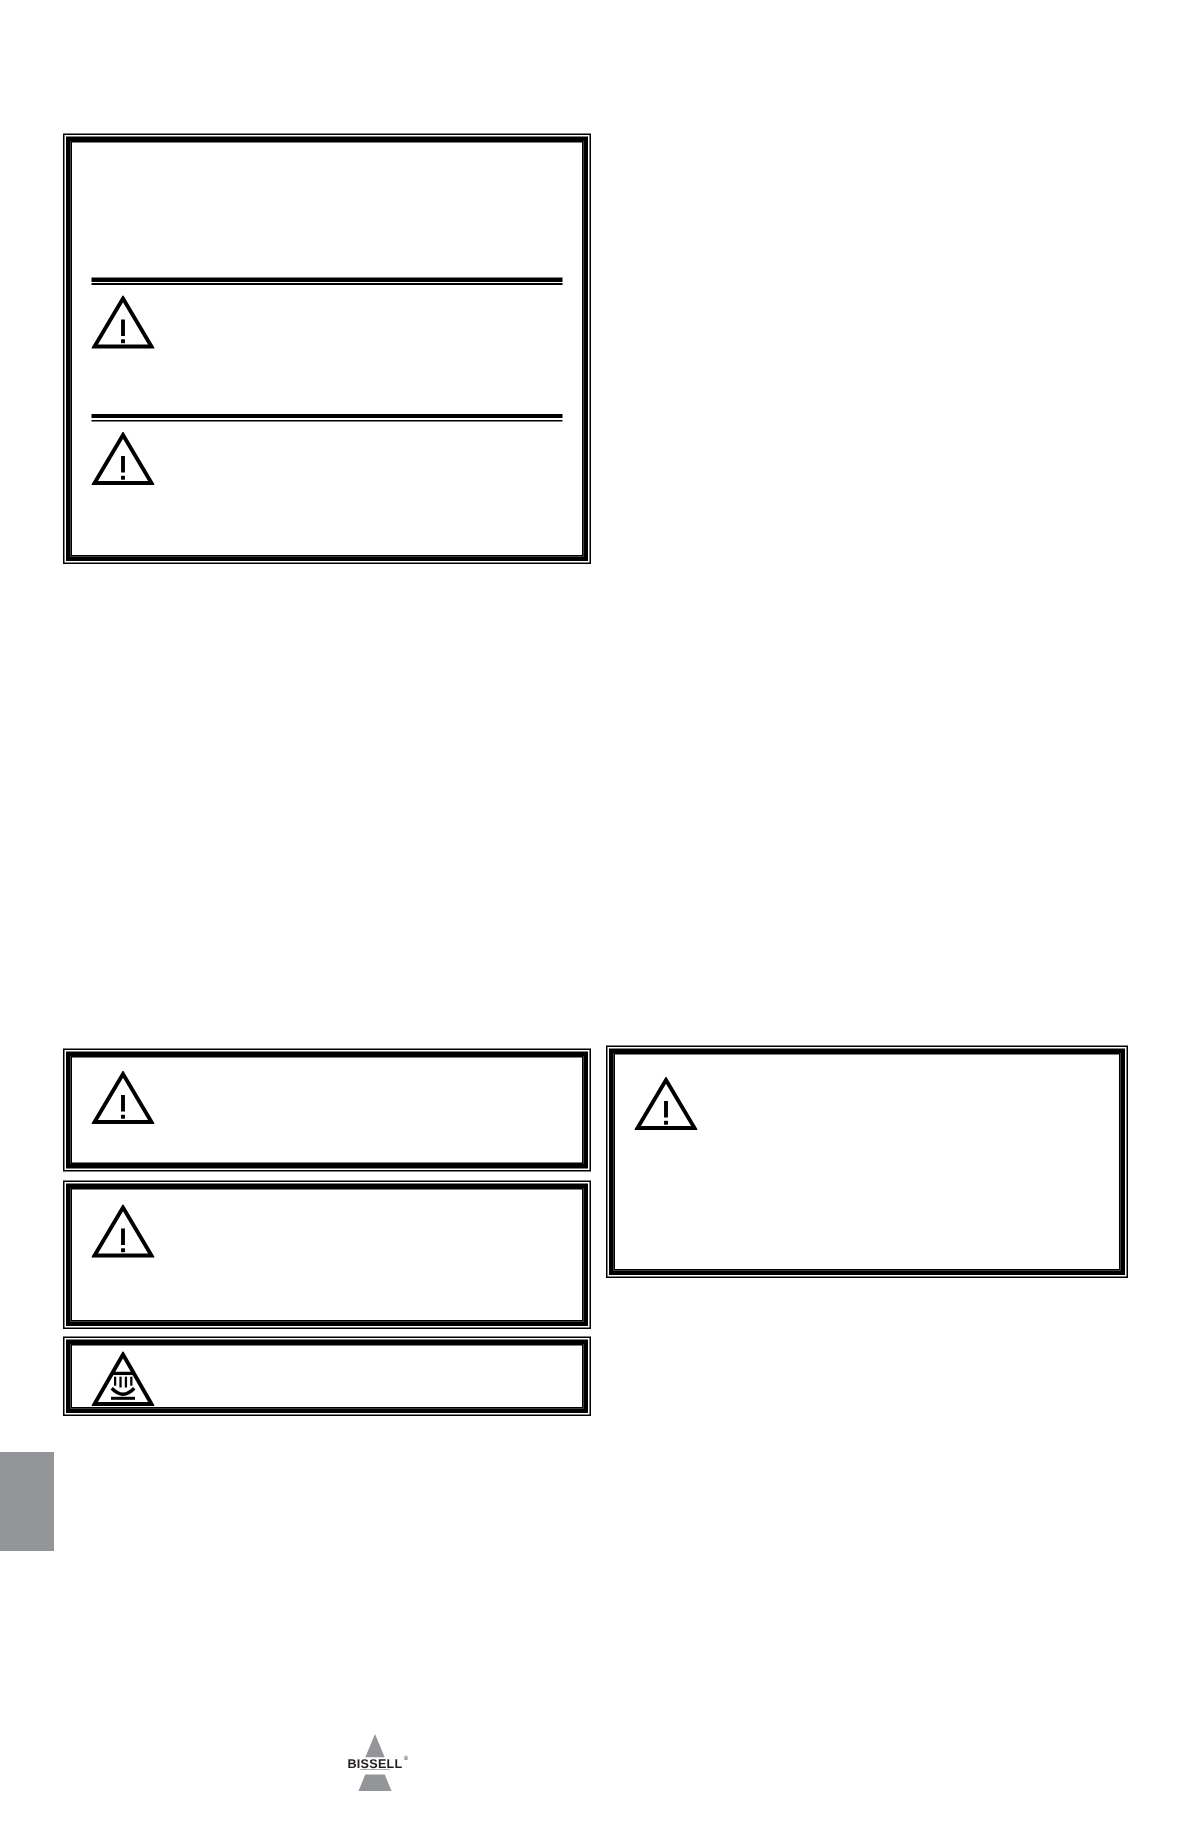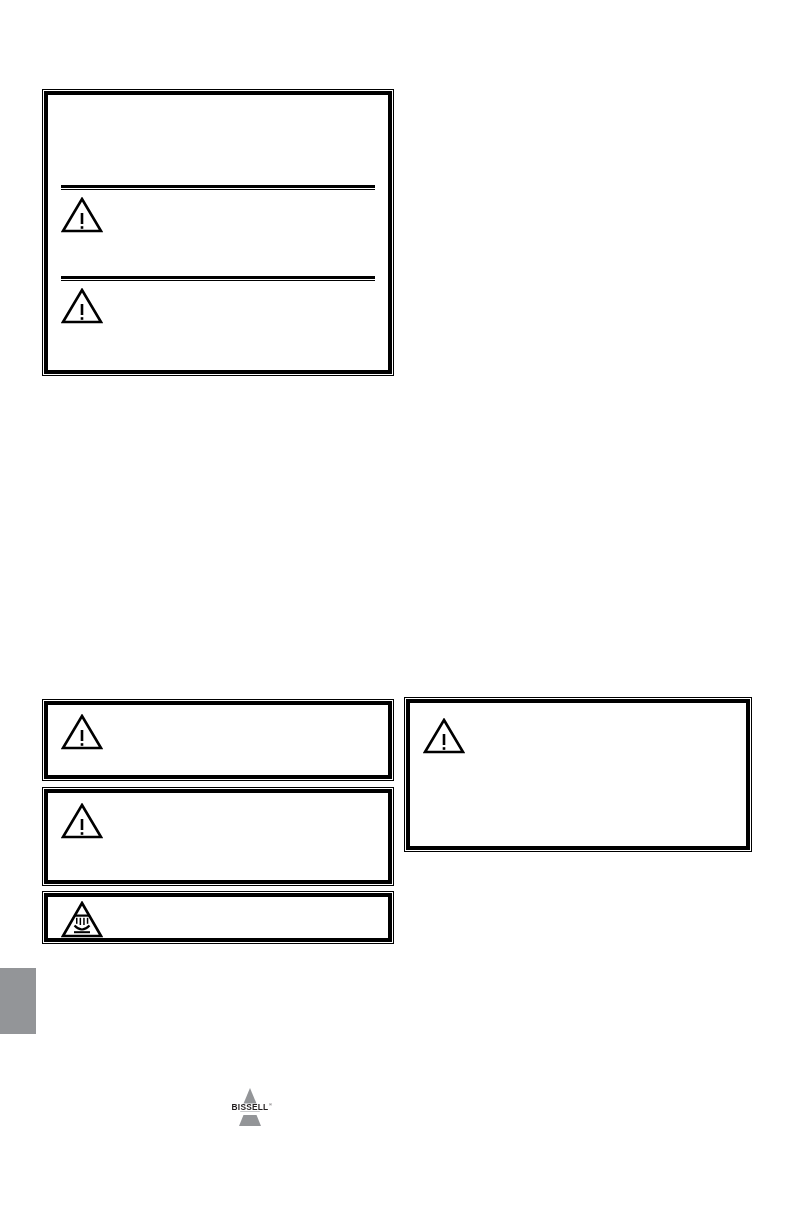--- a/index.html
+++ b/index.html
@@ -72,21 +72,21 @@
     top: 968px;
     width: 36px;
     height: 66px;
     background: #939598;
   }
 
   
   #brand-logo {
     position: absolute;
     left: 224px;
-    top: 1084px;
+    top: 1152px;
     width: 52px;
     height: 46px;
   }
   #brand-logo svg { display: block; }
 </style>
 </head>
 <body>
 
 <div id="page">
 

